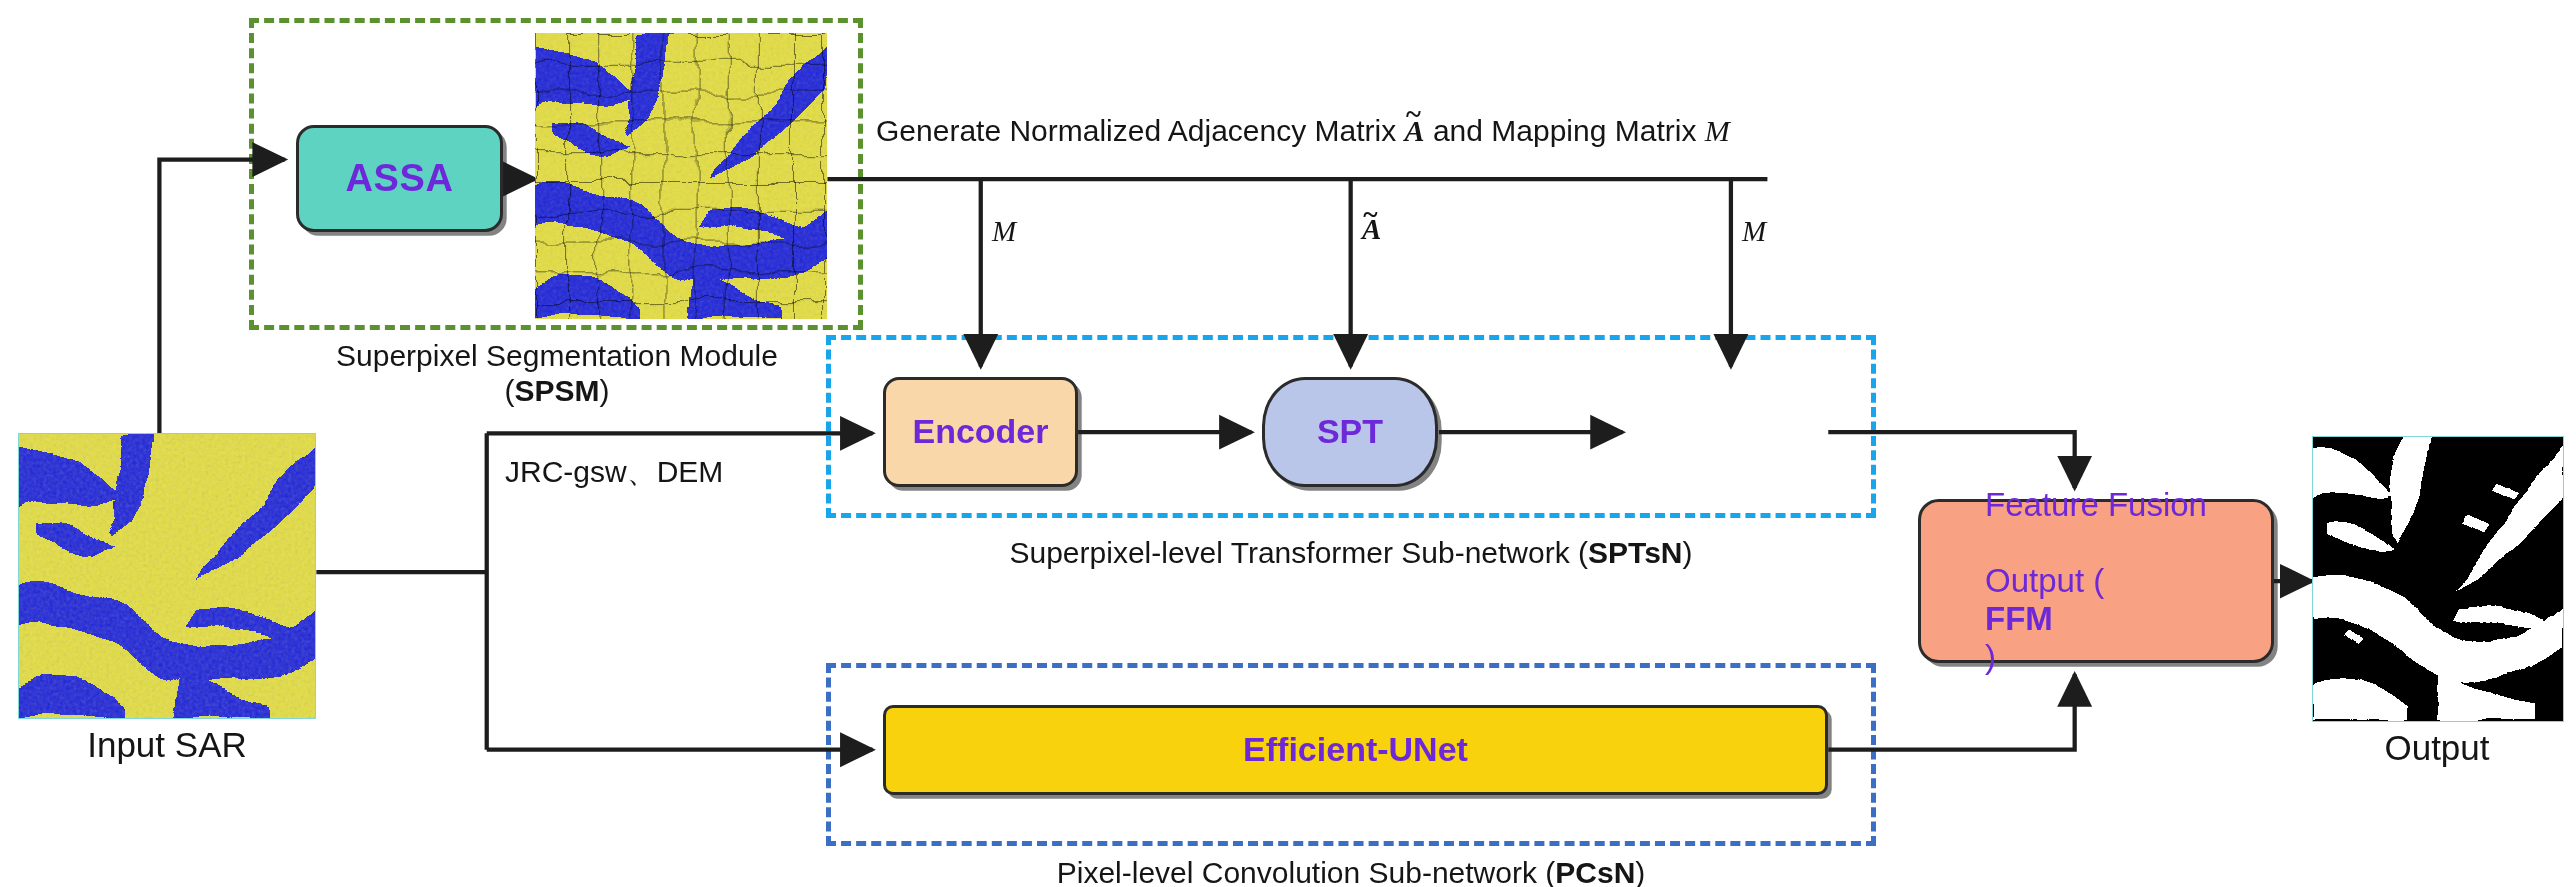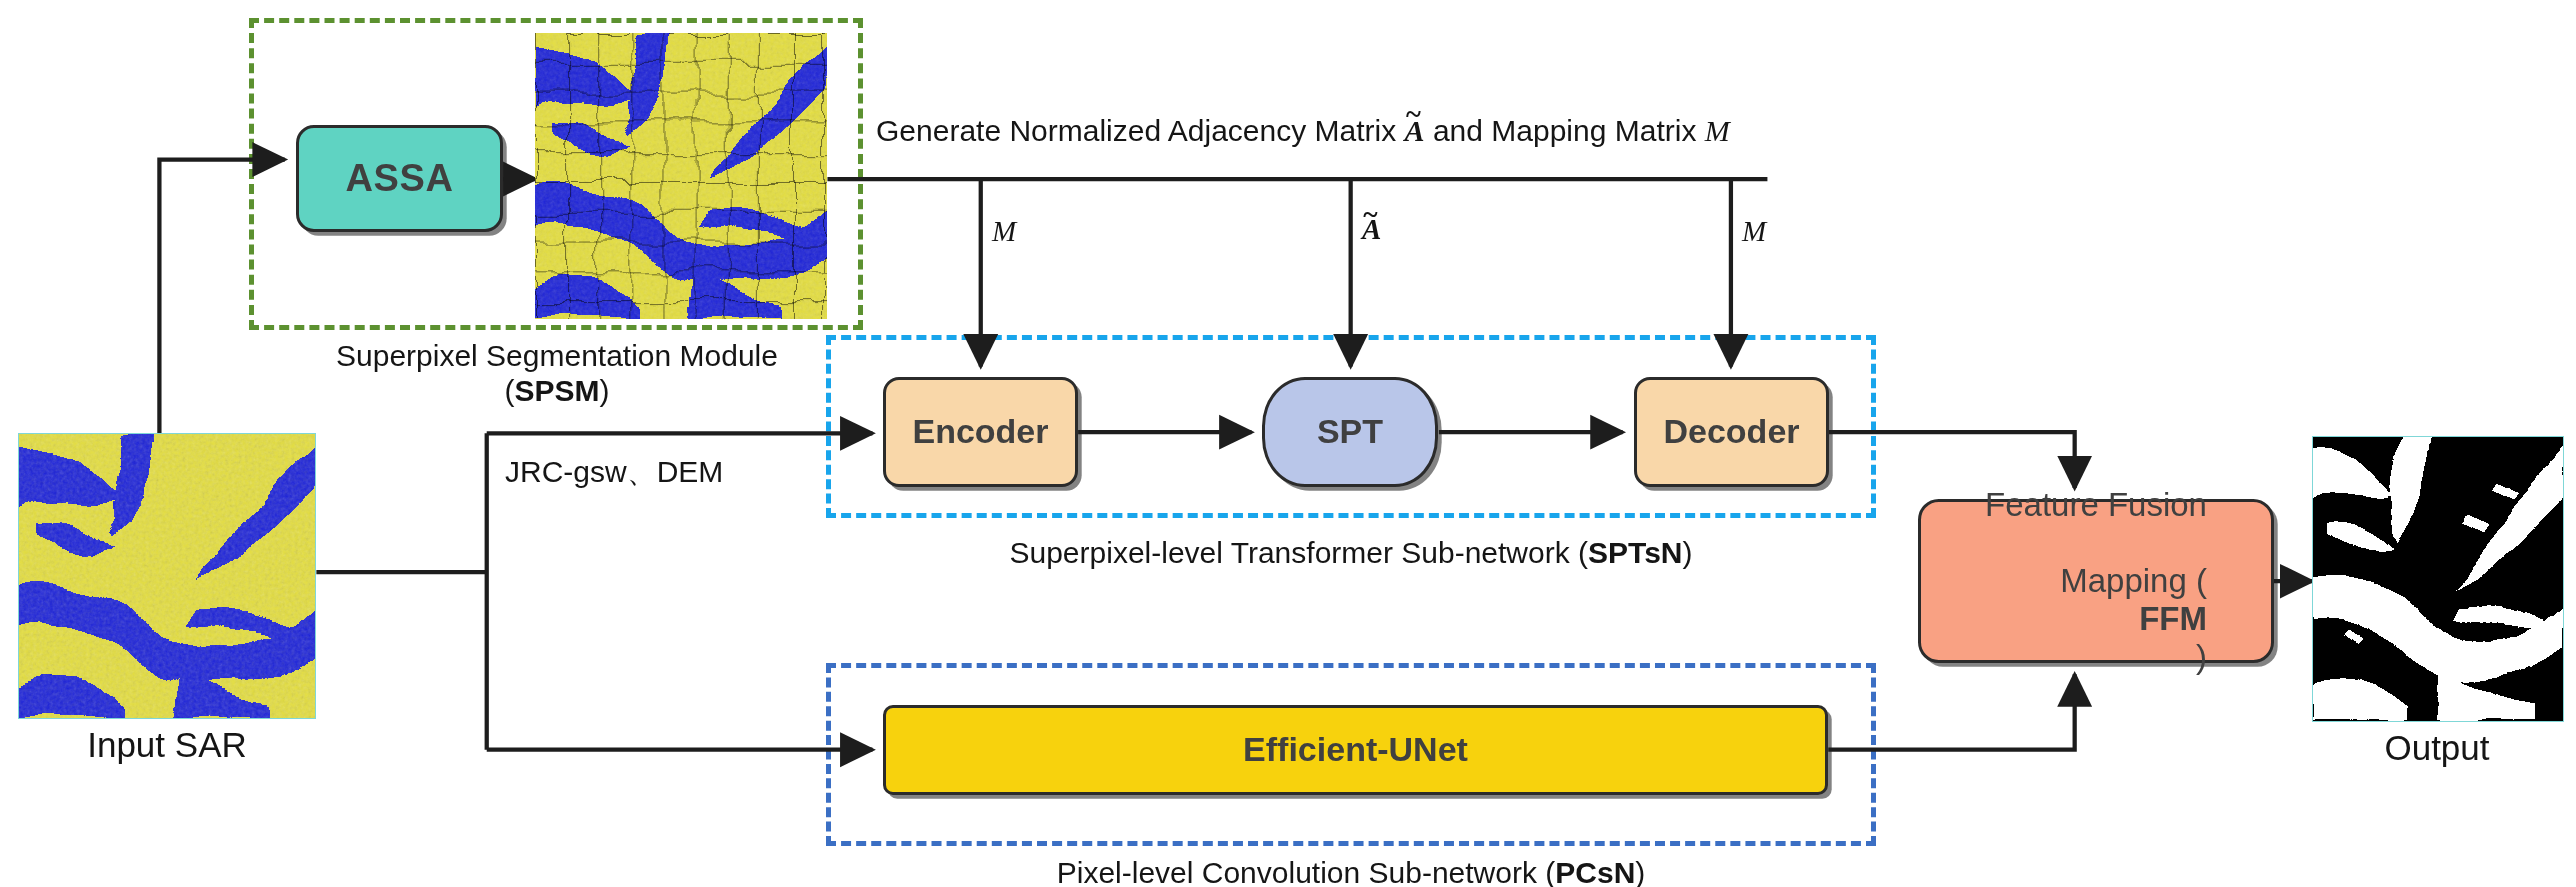--- a/index.html
+++ b/index.html
@@ -1,20 +1,20 @@
 <!DOCTYPE html>
 <html style="font-size:9.7px"><head>
 <meta charset="utf-8">
 <style>
   html,body{margin:0;padding:0;background:#ffffff;}
   body{font-family:"Liberation Sans", sans-serif;}
   #stage{position:relative;width:2576px;height:888px;background:#fff;overflow:hidden;}
 
   .node{position:absolute;box-sizing:border-box;display:flex;align-items:center;
-        justify-content:center;text-align:right;color:#404040;
+        justify-content:center;text-align:left;color:#6d28d9;
         border:3px solid #2b2b2b;
         box-shadow:4.3px 4.3px 0 -0.6px rgba(30,30,30,.55);}
   .node span{display:block;line-height:1.15;}
 
   .n-assa{left:296px;top:125px;width:207px;height:107px;background:#5fd3c2;
           border-radius:18px;font-weight:bold;font-size:38px;letter-spacing:0.6px;}
   .n-encoder{left:883px;top:377px;width:195px;height:110px;background:#f9d7a9;
              border-radius:16px;font-weight:bold;font-size:34px;}
   .n-spt{left:1262px;top:377px;width:176px;height:110px;background:#b9c6e9;
          border-radius:43px/49px;font-weight:bold;font-size:34px;}
@@ -198,32 +198,29 @@
   </div>
 
   <div class="node n-encoder">
     <span>Encoder</span>
   </div>
 
   <div class="node n-spt">
     <span>SPT</span>
   </div>
 
-  <div class="node n-decoder">
-    <span>Decoder</span>
-  </div>
 
   <div class="node n-unet">
     <span>Efficient-UNet</span>
   </div>
 
   <div class="node n-ffm">
     <span>
       <span>Feature Fusion</span><br>
-      <span>Mapping (</span><span class="b">FFM</span><span>)</span>
+      <span>Output (</span><span class="b">FFM</span><span>)</span>
     </span>
   </div>
 
   <div class="label" style="left:876px;top:113px;">
     <span>Generate Normalized Adjacency Matrix </span><span class="tilde-wrap mathb"><span class="tl">~</span><span>A</span></span><span> and Mapping Matrix </span><span class="mathi">M</span>
   </div>
 
   <div class="label mathi" style="left:992px;top:214px;font-size:29px;">M</div>
 
   <div class="label" style="left:1362px;top:212px;font-size:29px;">

